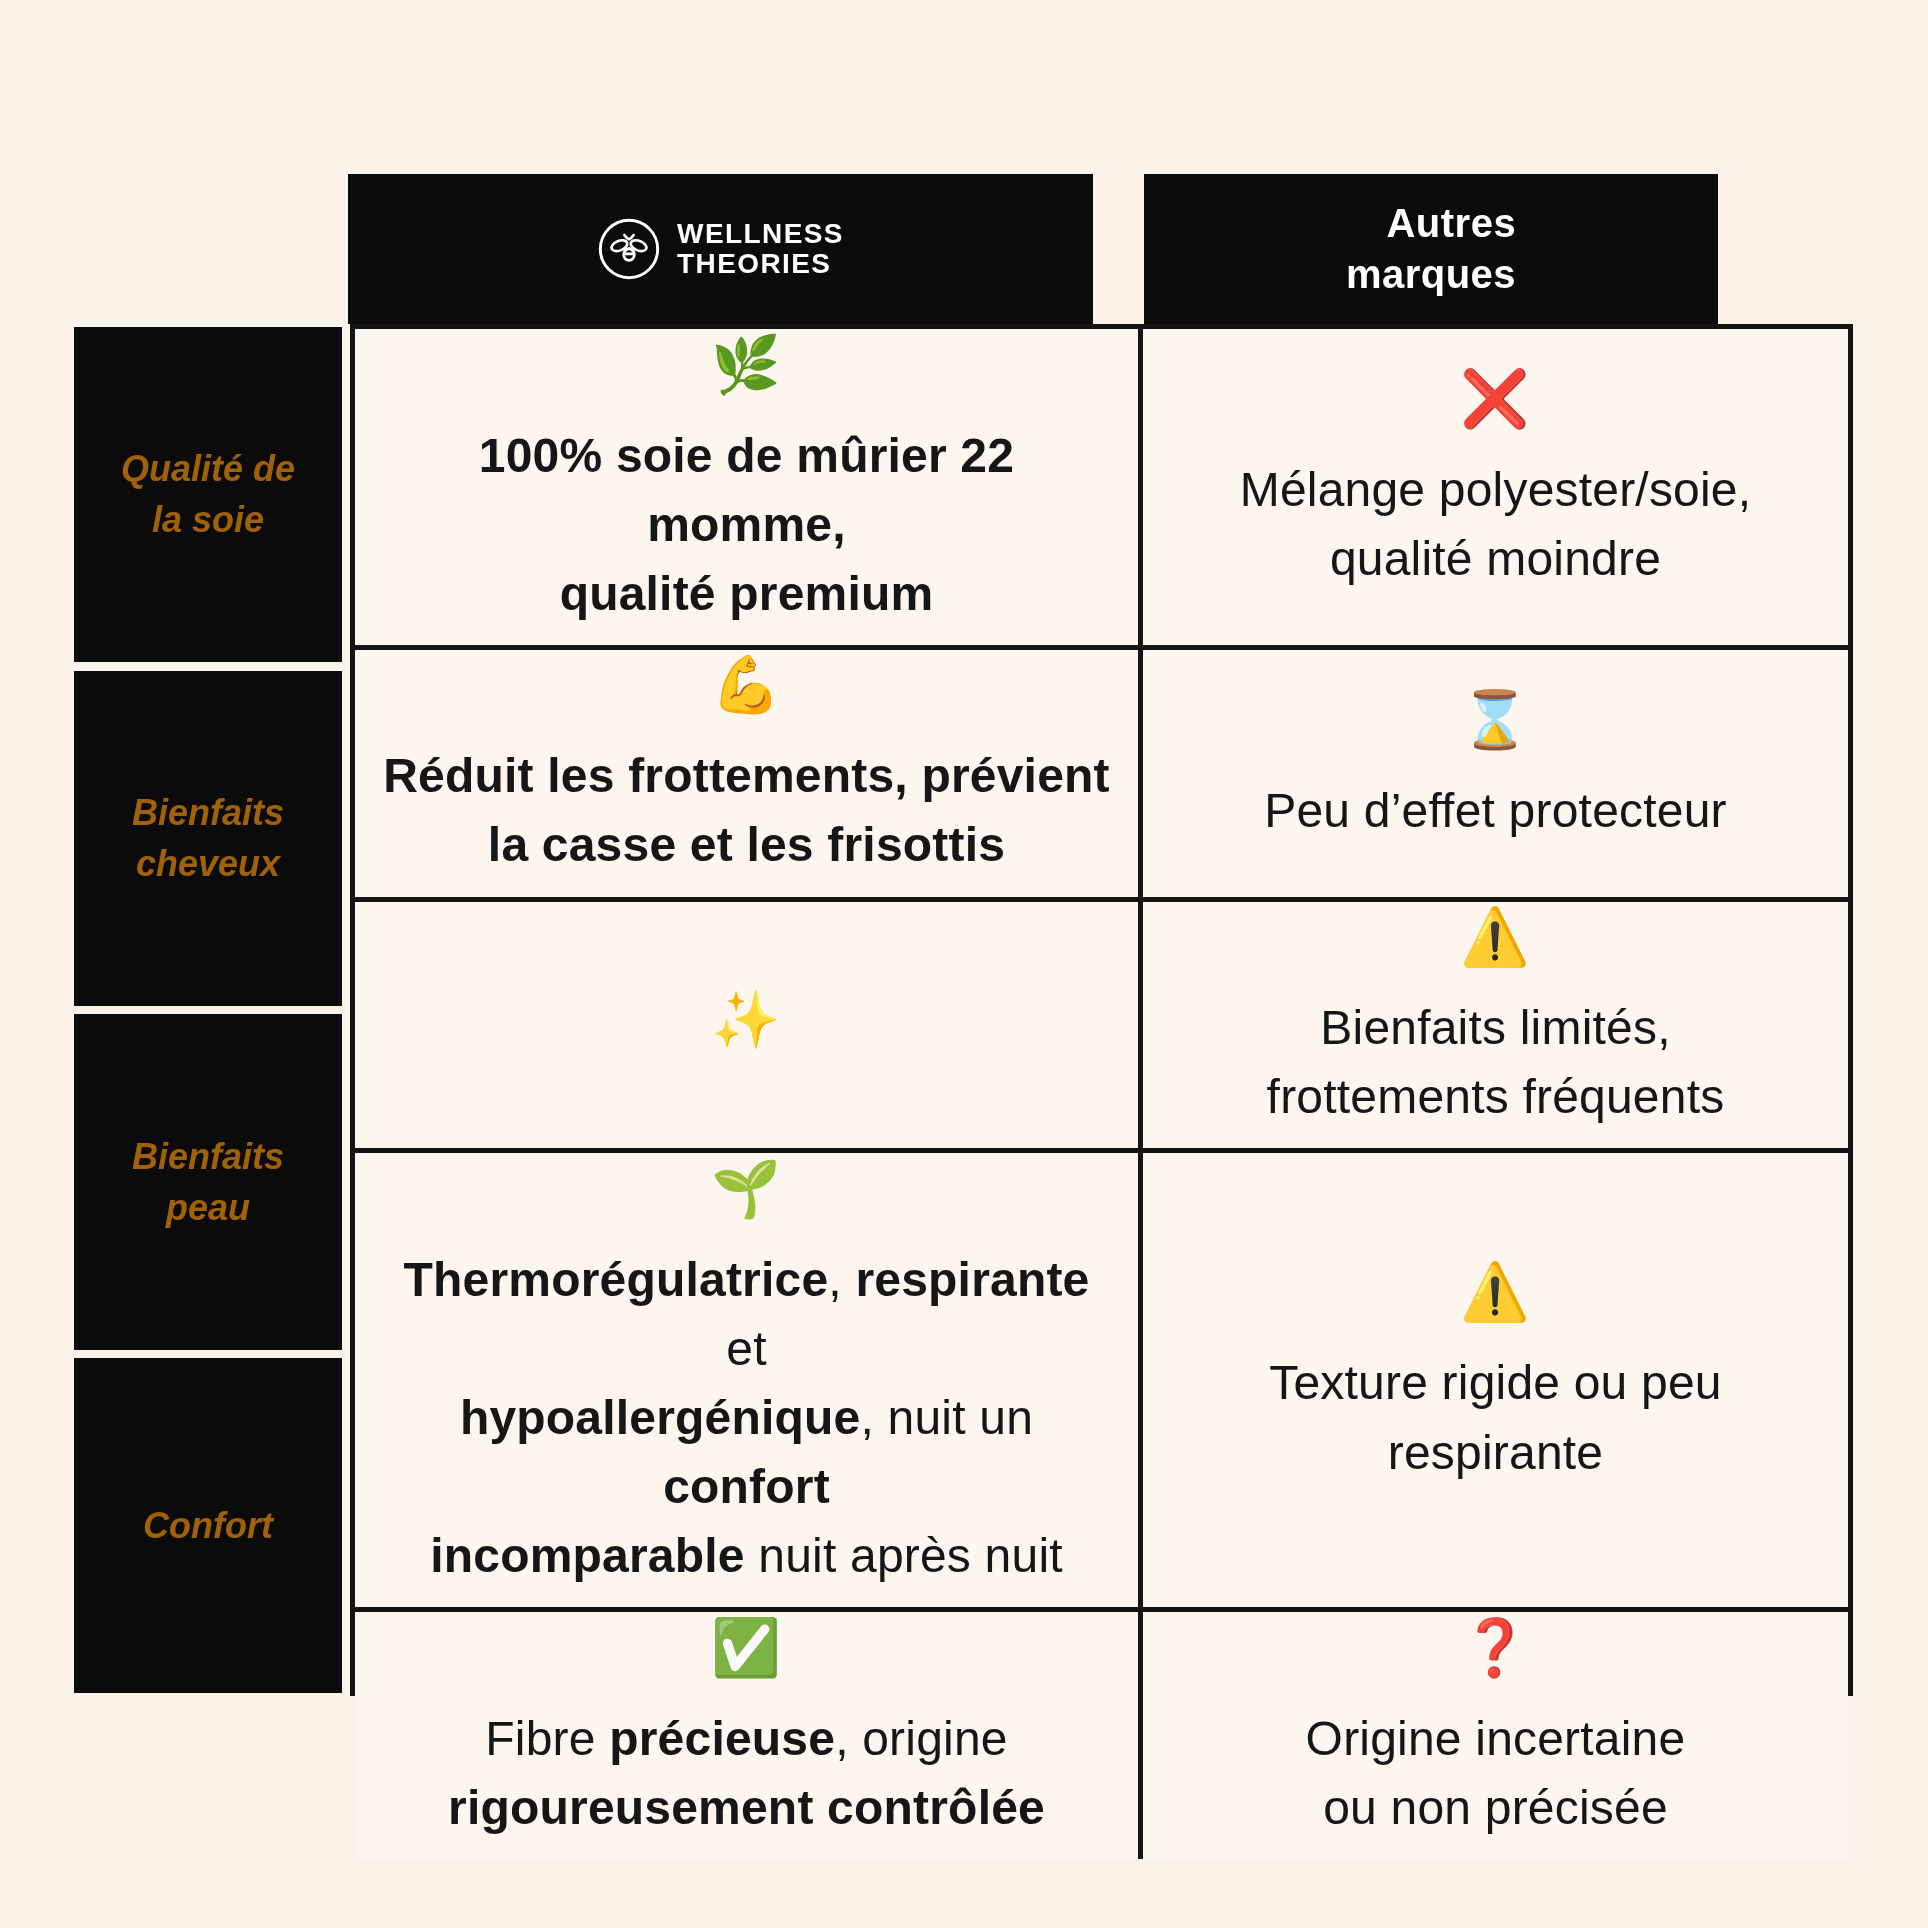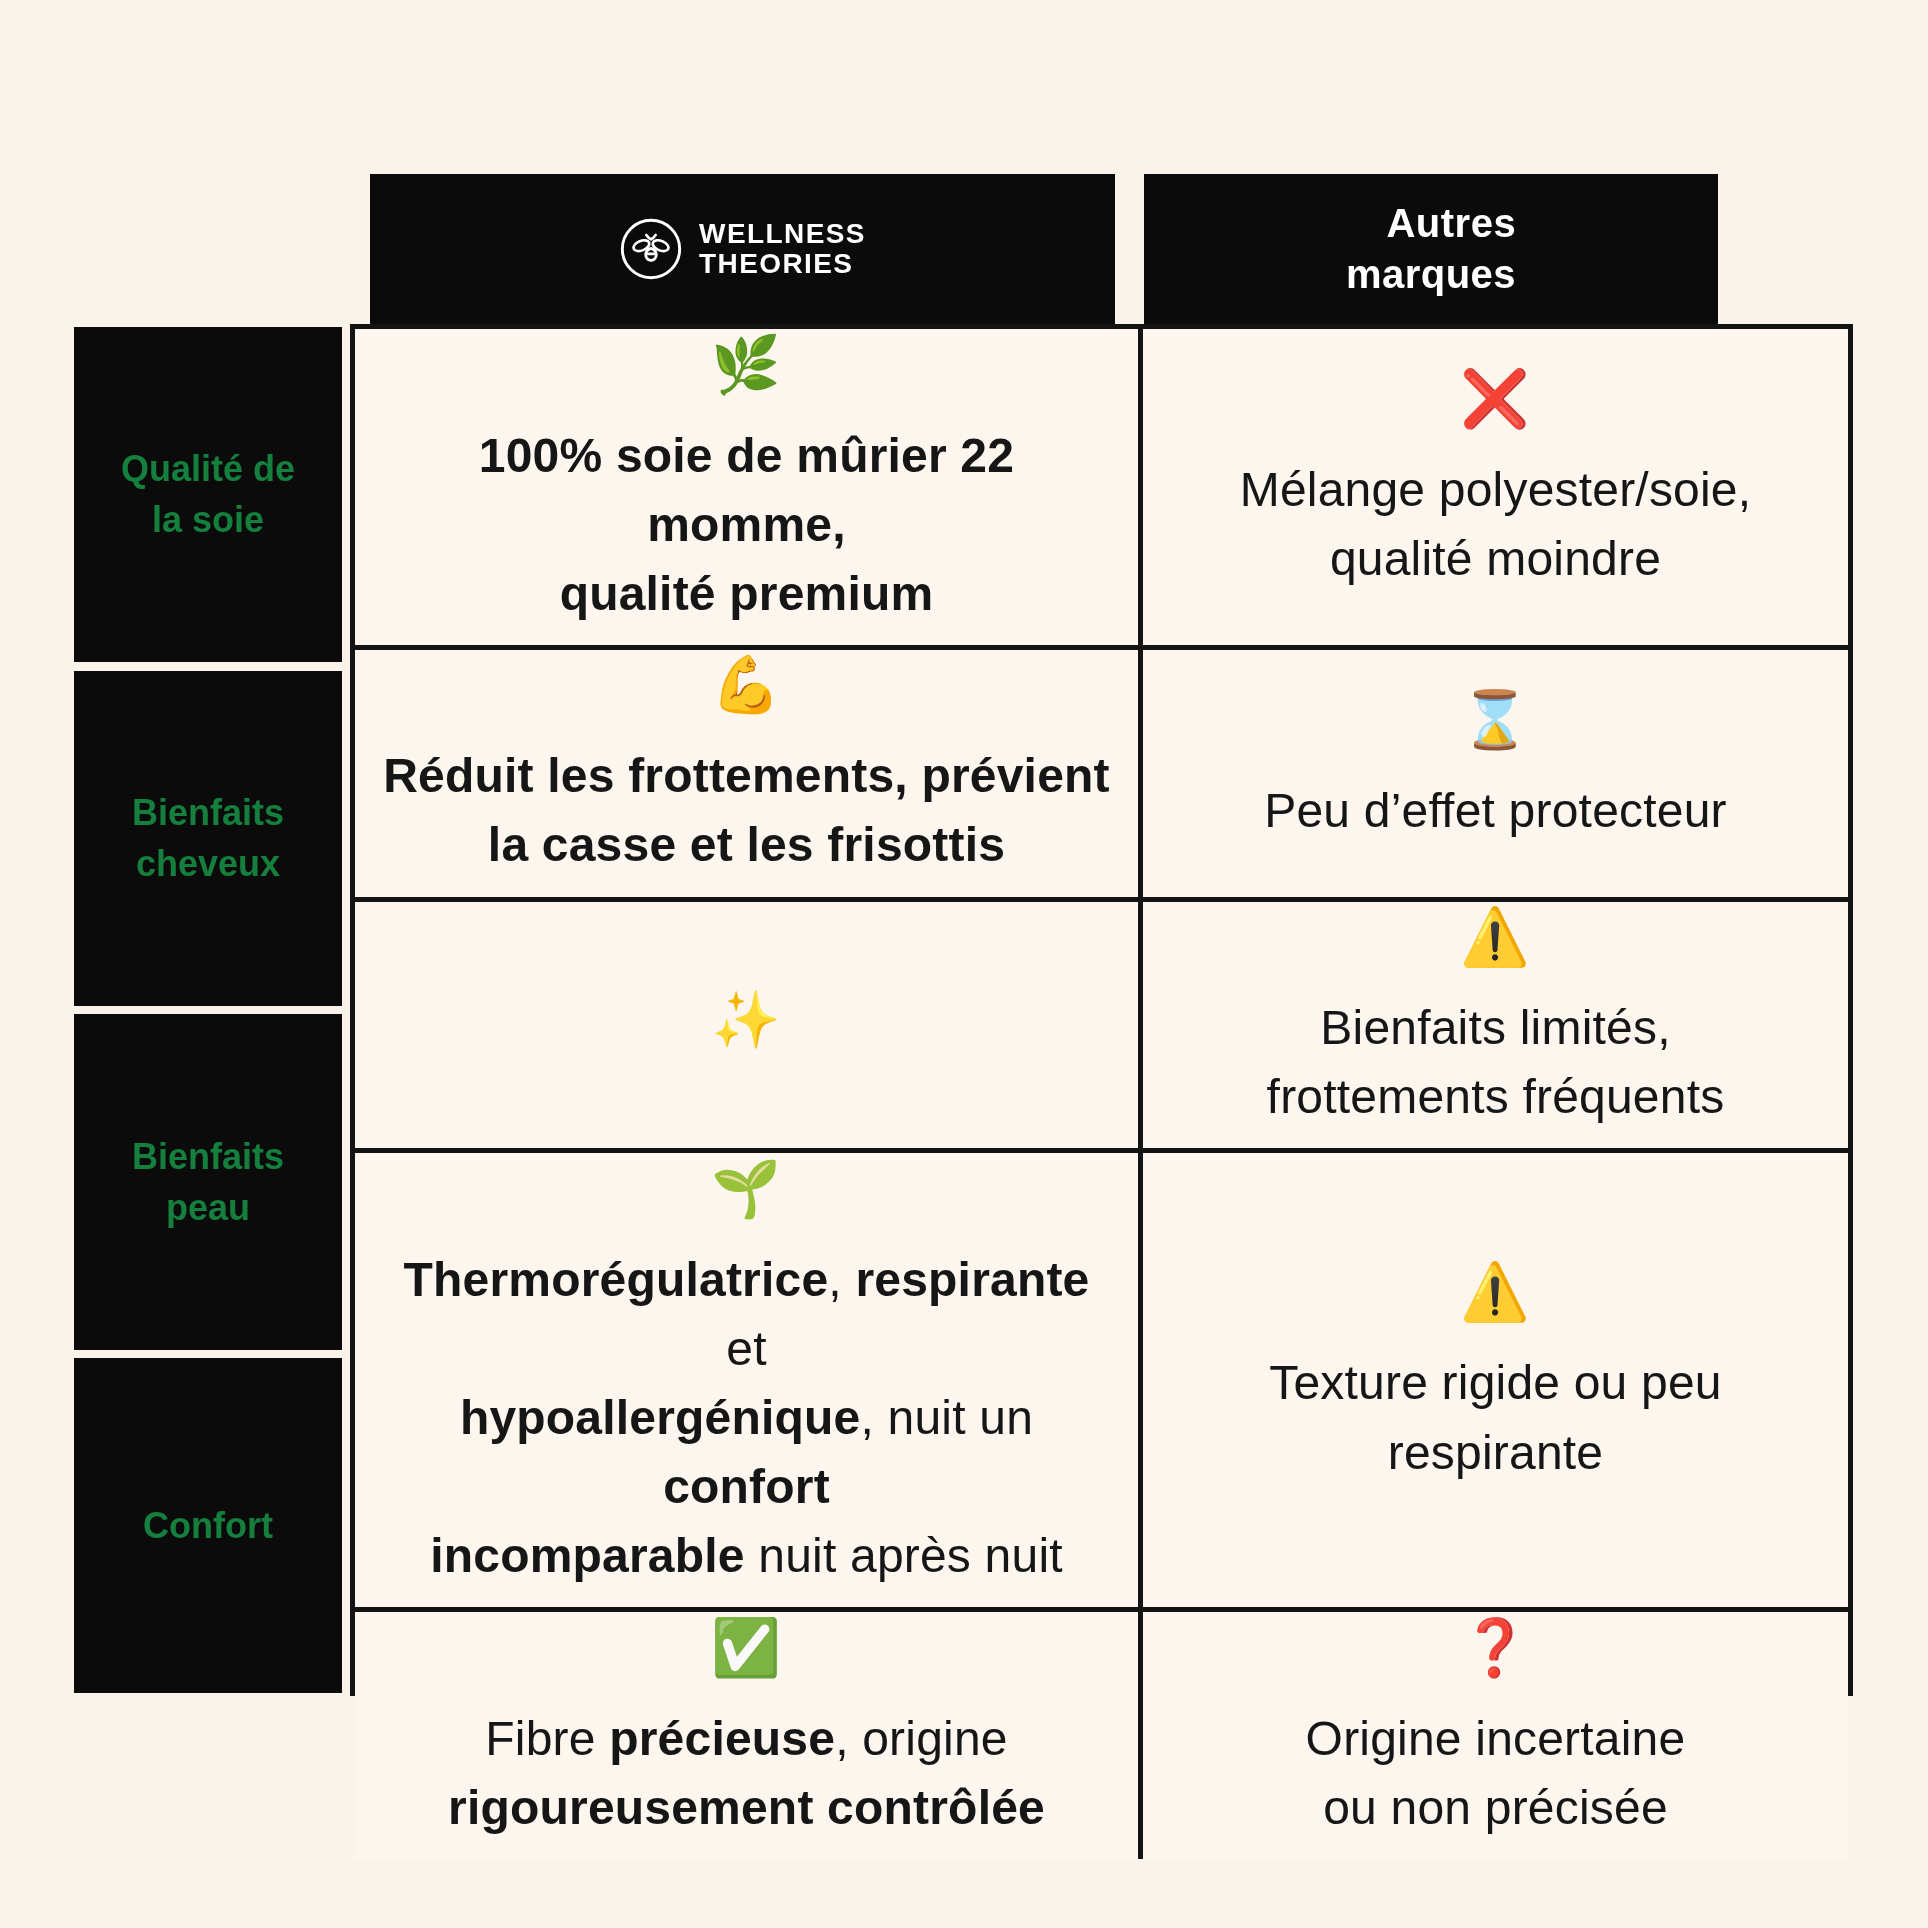--- a/index.html
+++ b/index.html
@@ -13,36 +13,36 @@
   #canvas{
     position:relative;width:1928px;height:1928px;background:var(--bg);
     overflow:hidden;
     font-family:"Liberation Sans","DejaVu Sans",sans-serif;
   }
   
   .header-cell{
     position:absolute;top:174px;height:150px;background:var(--black);
     display:flex;align-items:center;justify-content:center;color:#fff;
   }
-  #header-brand{left:370px;width:745px;gap:16px;}
+  #header-brand{left:348px;width:745px;gap:16px;}
   #header-others{
     left:1144px;width:574px;font-size:40px;font-weight:700;line-height:1.28;
     white-space:pre-line;text-align:right;letter-spacing:0.5px;
   }
   .brand-name{display:flex;flex-direction:column;line-height:1.06;letter-spacing:1.4px;}
   .brand-name span{font-size:28px;font-weight:700;}
   
   #labels-col{
     position:absolute;left:74px;top:324px;width:268px;height:1372px;
     display:flex;flex-direction:column;gap:8.5px;padding:2.8px 0;box-sizing:border-box;
   }
   .row-label{
-    flex:1;background:var(--black);color:#15803d;
+    flex:1;background:var(--black);color:#a16207;
     display:flex;align-items:center;justify-content:center;text-align:center;
-    font-weight:700;font-size:36px;line-height:1.42;white-space:pre-line;
+    font-weight:700;font-size:36px;line-height:1.42;white-space:pre-line;font-style:italic;
   }
   
   #content-grid{
     position:absolute;left:350px;top:324px;width:1503px;height:1372px;
     box-sizing:border-box;border:5.6px solid var(--line);
     display:grid;grid-template-columns:783px auto;grid-template-rows:repeat(5,1fr);
   }
   .cell{
     background:var(--cell);
     display:flex;flex-direction:column;align-items:center;justify-content:center;

